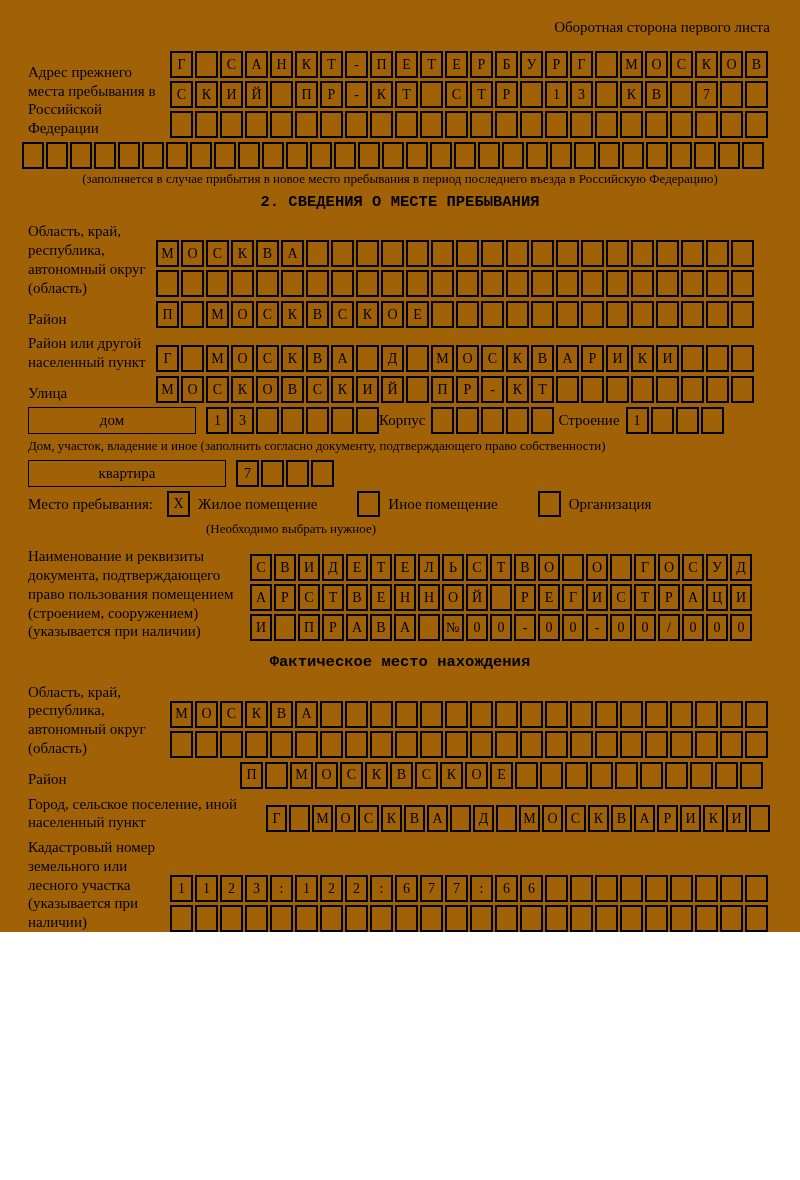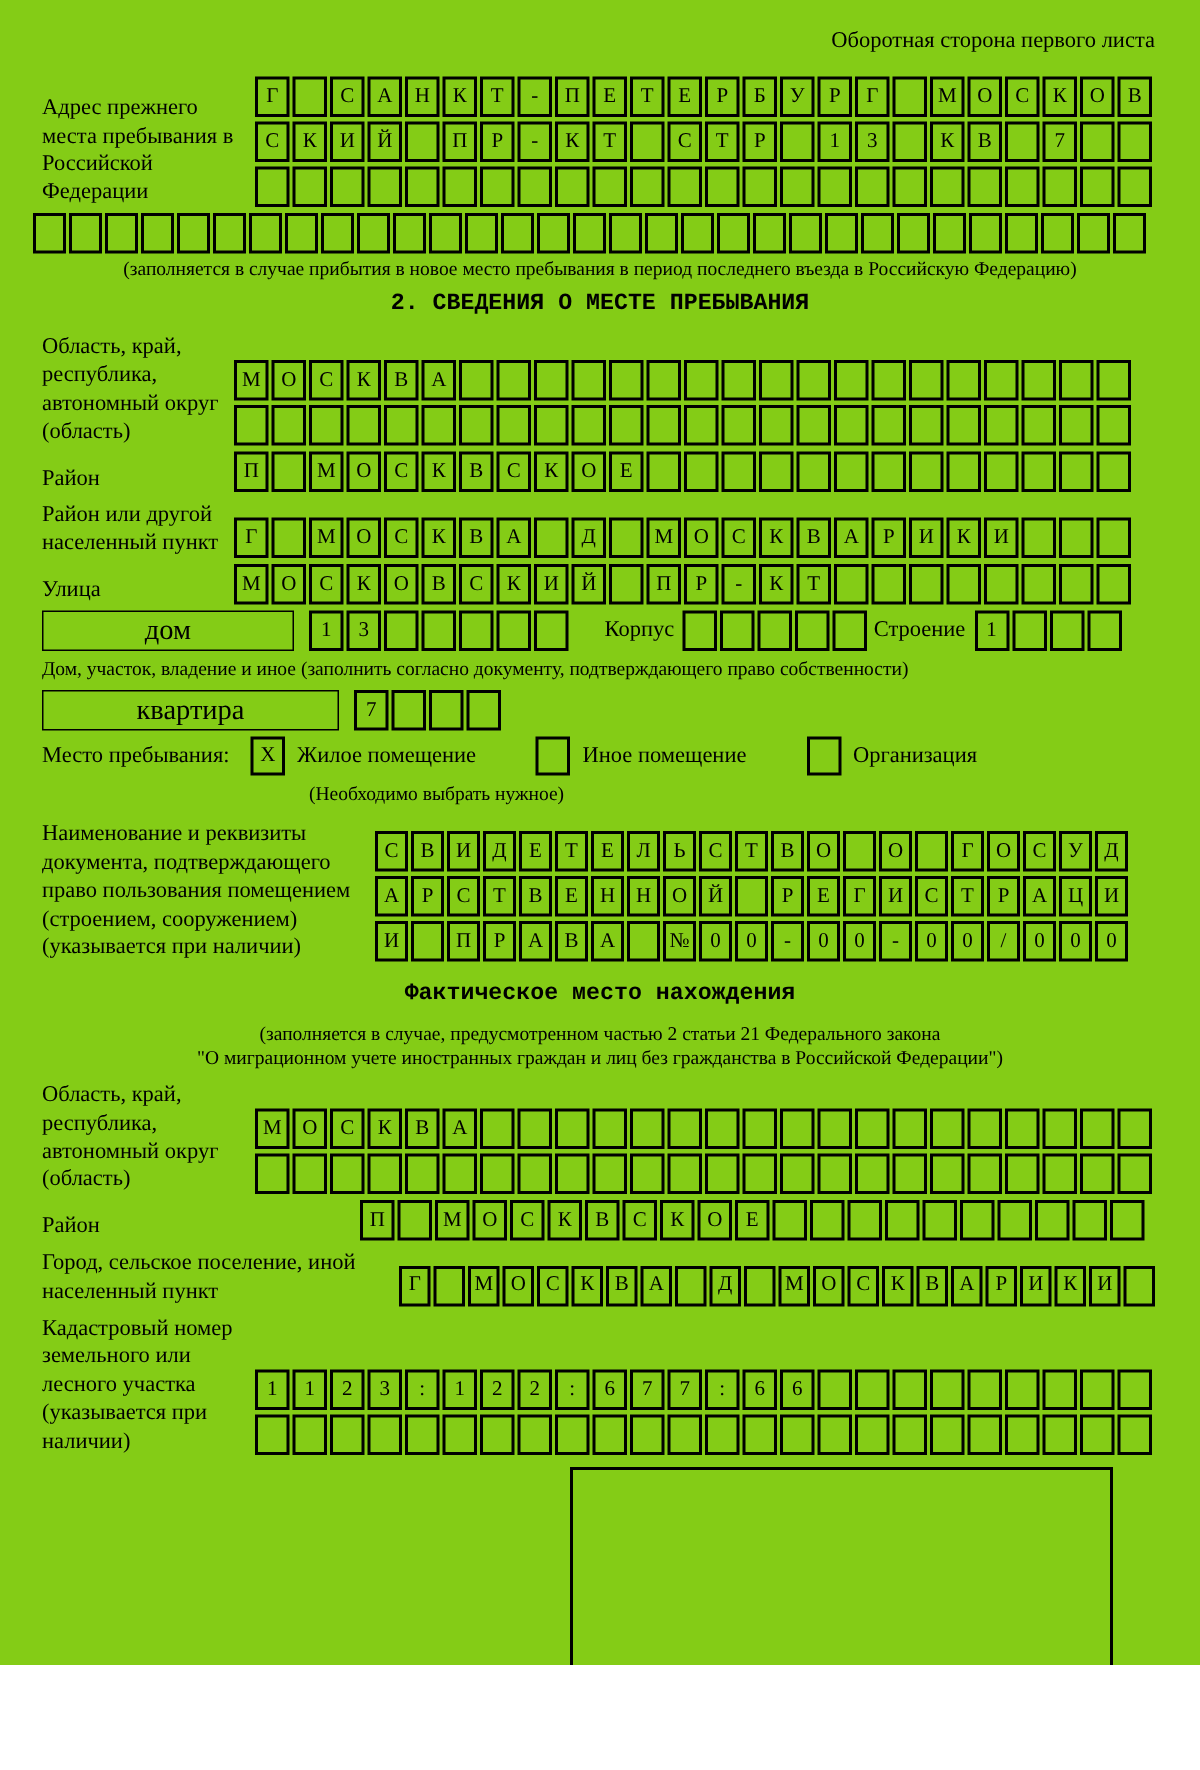--- a/index.html
+++ b/index.html
@@ -1,40 +1,40 @@
 <!DOCTYPE html>
 <html><head>
 <meta charset="utf-8">
 <style>
   html,body{margin:0;padding:0;background:#fff;}
   .page{
-    width:800px;height:1110px;box-sizing:border-box;
+    width:800px;height:932px;box-sizing:border-box;
     padding:12px 28px 0 28px;
-    background:#84cc16;color:#000;
+    background:#a16207;color:#000;
     font-family:"Liberation Serif","DejaVu Serif",serif;
     font-size:15px;line-height:1.25;overflow:hidden;
   }
   .hdr{text-align:right;font-size:15px;margin:6px 2px 14px 0;}
   .fieldblock{display:flex;align-items:flex-end;margin-bottom:4px;}
   .flabel{flex:none;padding-top:2px;}
   .rows{display:flex;flex-direction:column;gap:3px;}
   .boxrow{display:flex;gap:2px;}
   .cell{
     flex:none;box-sizing:content-box;
     width:var(--cw,19px);height:23px;border:2px solid #000;
     display:flex;align-items:center;justify-content:center;
     font-size:14px;font-family:"Liberation Serif","DejaVu Serif",serif;
   }
   .fullrow{--cw:18px;margin:3px 0 2px -6px;}
   .note{font-size:13px;margin:2px 0 6px 0;}
   .center{text-align:center;}
   .sectitle{text-align:center;font-weight:bold;font-size:15.5px;margin:6px 0 8px 0;font-family:Liberation Mono, monospace;}
   .widebox{
     flex:none;box-sizing:border-box;height:27px;border:1.5px solid #000;
-    display:flex;align-items:center;justify-content:center;font-size:19px;
+    display:flex;align-items:center;justify-content:center;font-size:15px;
   }
   .inline-gap{width:10px;flex:none;}
   .rowline{display:flex;align-items:center;margin-bottom:4px;}
   .rowline .txt{flex:none;padding:0 6px 0 0;}
   .checkbox{
     flex:none;width:19px;height:22px;border:2px solid #000;
     display:flex;align-items:center;justify-content:center;
     font-size:14px;margin:0 8px;
   }
   .stay-note{font-size:13px;margin:0 0 8px 178px;}
@@ -323,21 +323,21 @@
     <span class="inline-gap"></span>
     <div class="boxrow">
         <span class="cell">1</span>
         <span class="cell">3</span>
         <span class="cell"></span>
         <span class="cell"></span>
         <span class="cell"></span>
         <span class="cell"></span>
         <span class="cell"></span>
       </div>
-    <span class="txt" style="padding-left:24px">Корпус</span>
+    <span class="txt" style="padding-left:0">Корпус</span>
     <div class="boxrow">
         <span class="cell"></span>
         <span class="cell"></span>
         <span class="cell"></span>
         <span class="cell"></span>
         <span class="cell"></span>
       </div>
     <span class="txt" style="padding-left:4px">Строение</span>
     <div class="boxrow">
         <span class="cell">1</span>
@@ -441,24 +441,20 @@
           <span class="cell">0</span>
           <span class="cell">/</span>
           <span class="cell">0</span>
           <span class="cell">0</span>
           <span class="cell">0</span>
         </div>
     </div>
   </div>
 
   <div class="sectitle" style="margin-top:12px">Фактическое место нахождения</div>
-  <div class="fact-notes">
-    <div>(заполняется в случае, предусмотренном частью 2 статьи 21 Федерального закона</div>
-    <div>"О миграционном учете иностранных граждан и лиц без гражданства в Российской Федерации")</div>
-  </div>
 
   <div class="fieldblock">
     <div class="flabel" style="width:142px">Область, край, республика, автономный округ (область)</div>
     <div class="rows">
       <div class="boxrow">
           <span class="cell">М</span>
           <span class="cell">О</span>
           <span class="cell">С</span>
           <span class="cell">К</span>
           <span class="cell">В</span>

